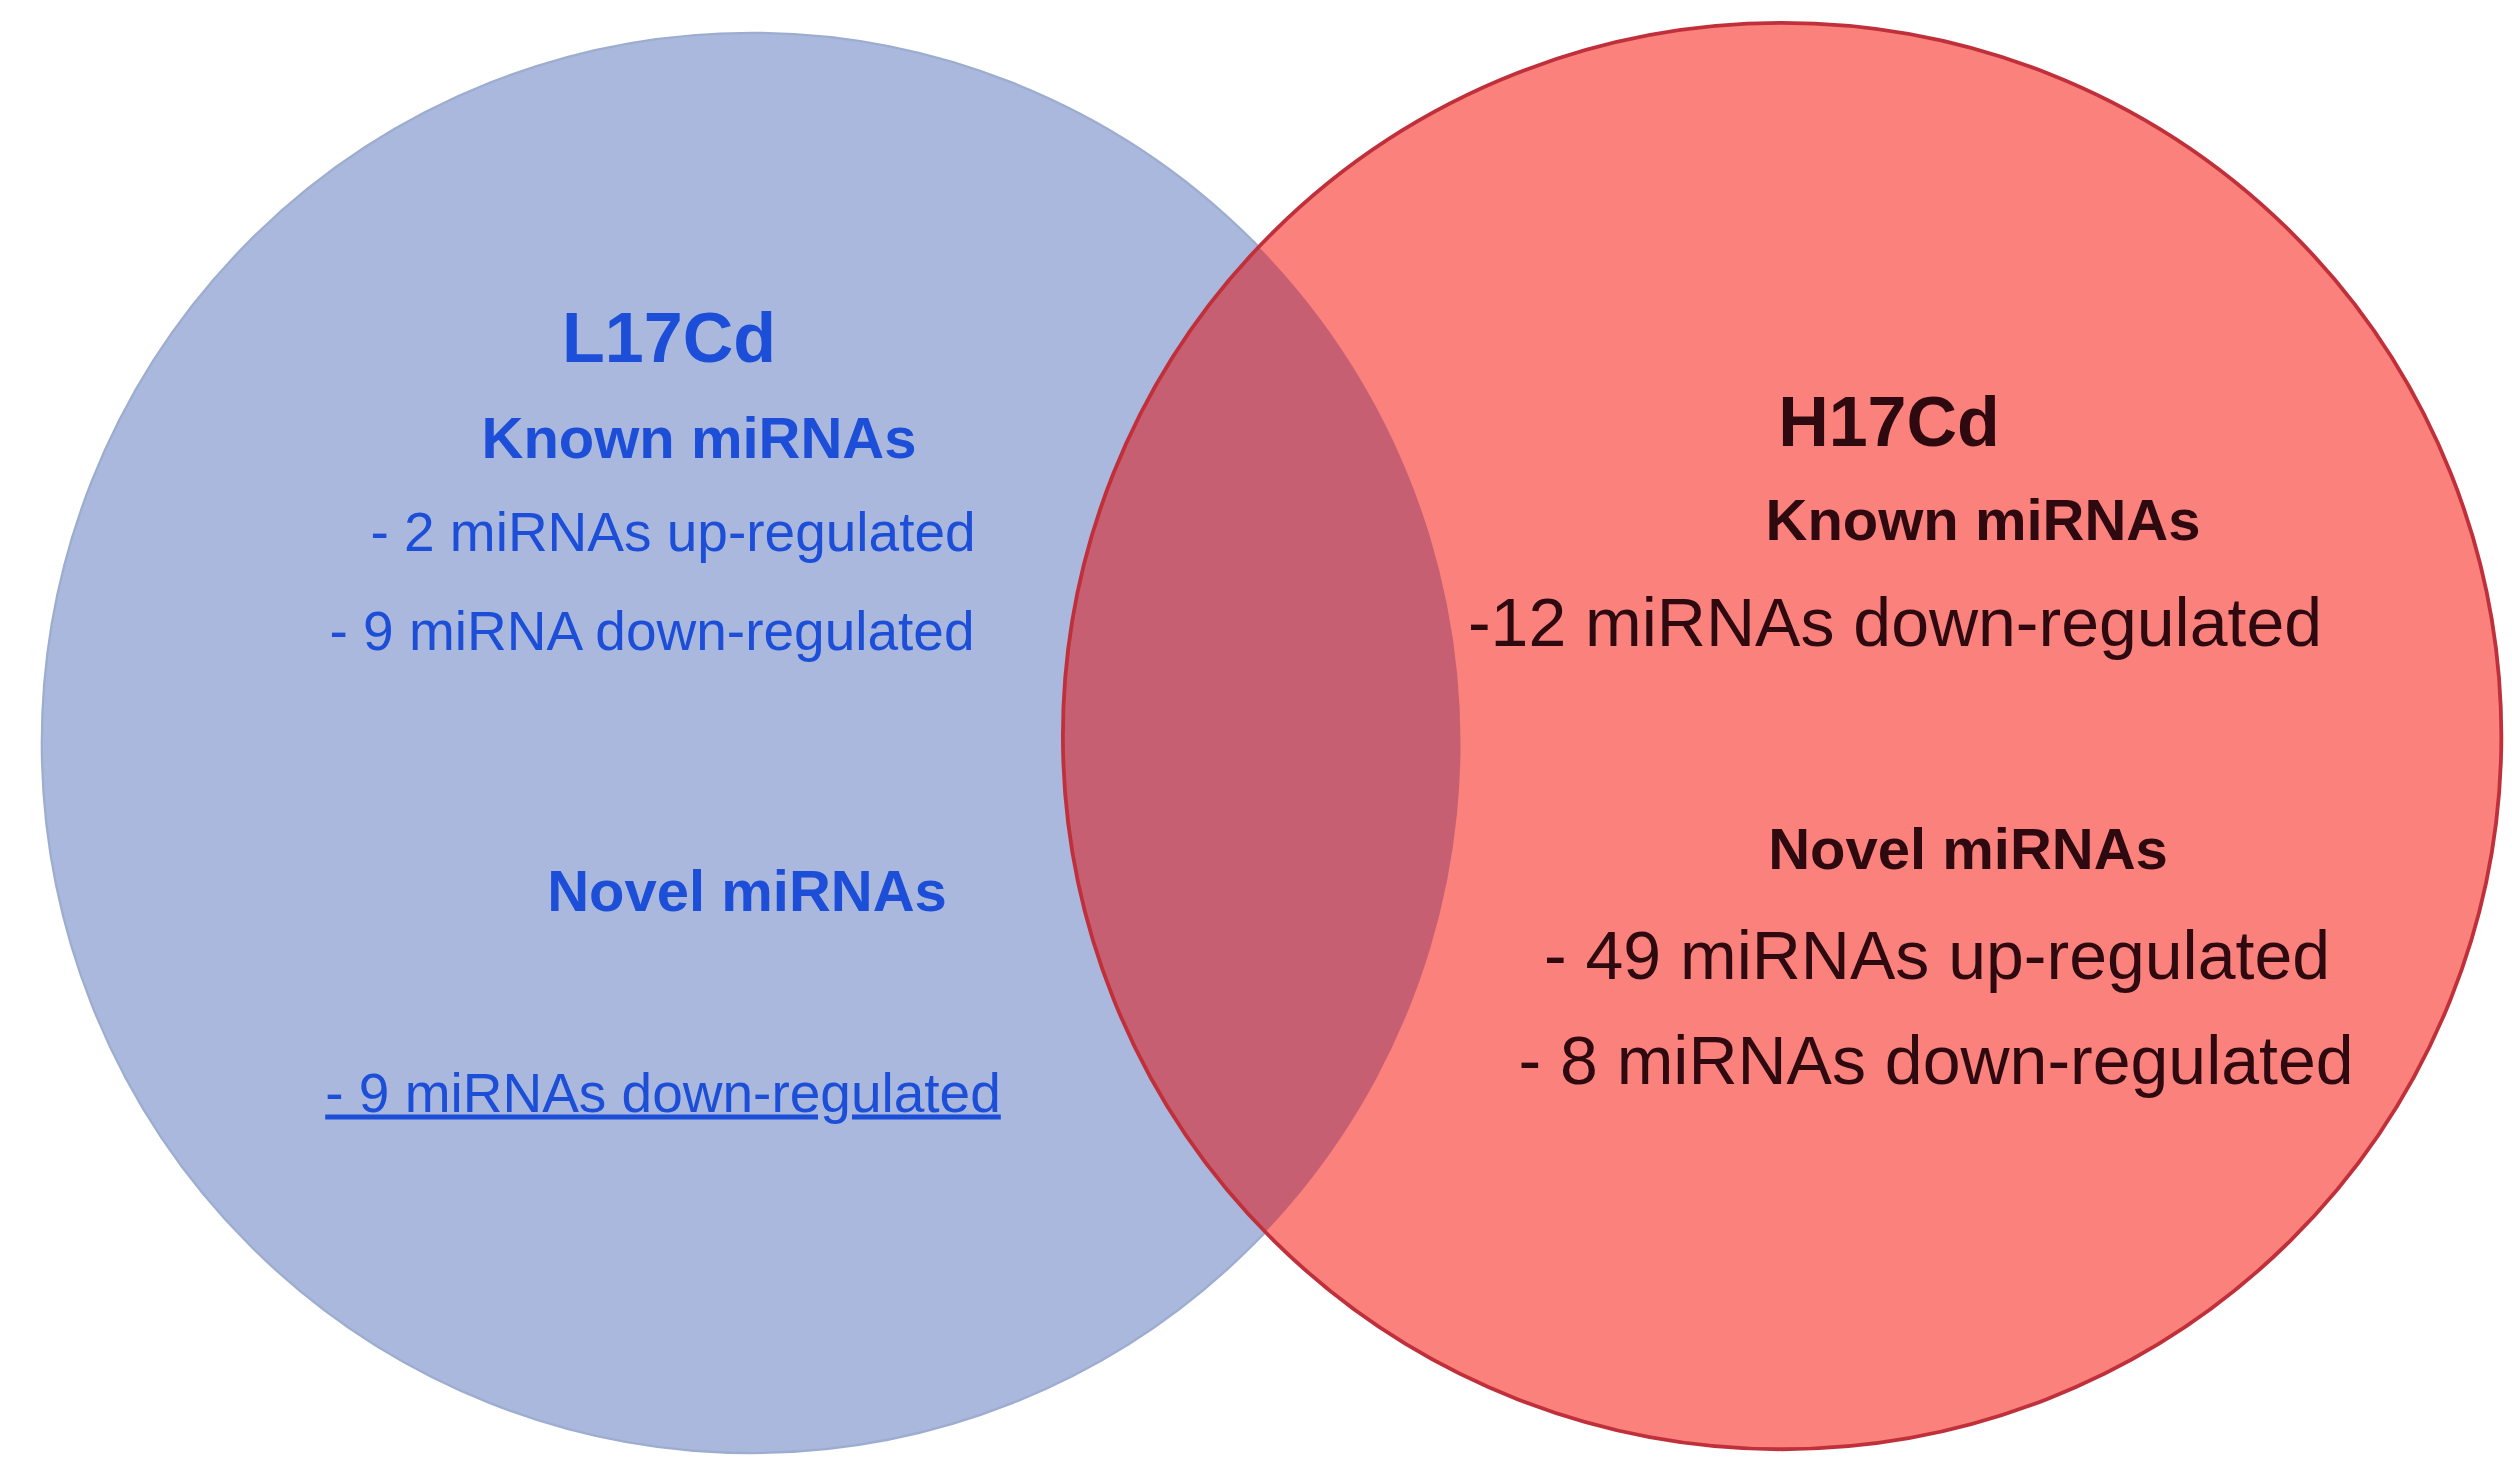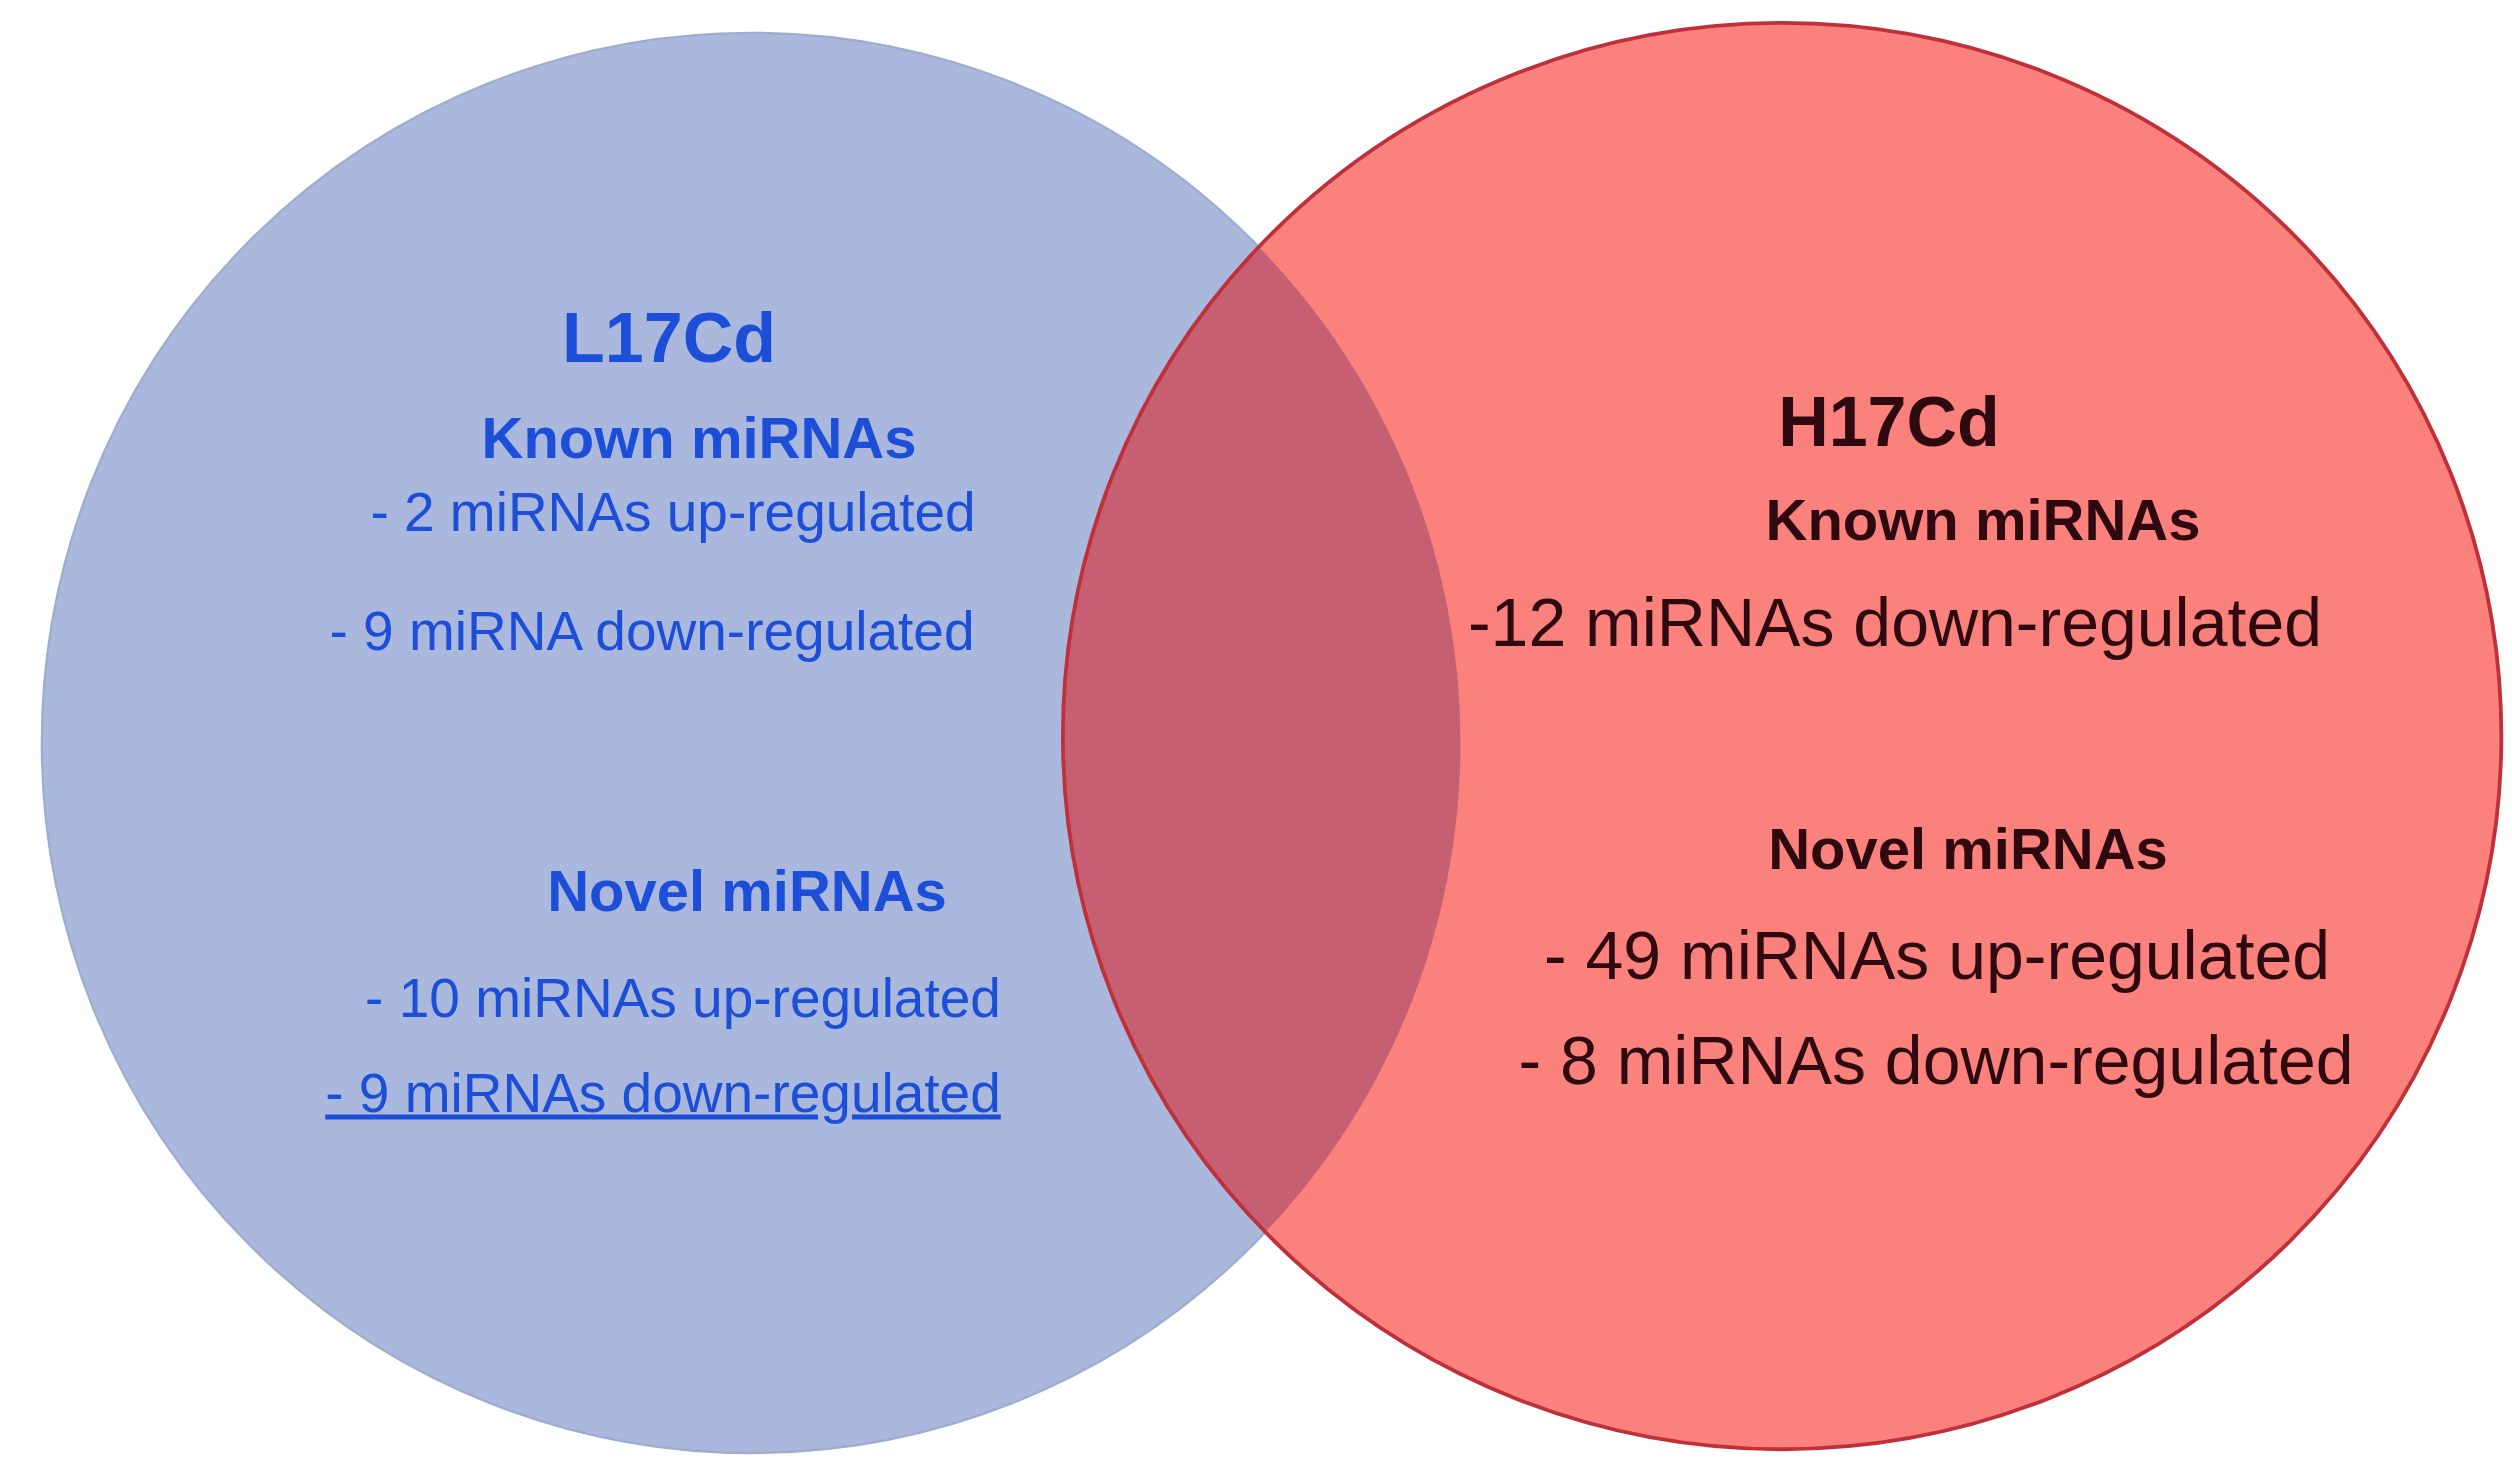--- a/index.html
+++ b/index.html
@@ -52,24 +52,23 @@
 
     <ellipse cx="2344" cy="968" rx="946" ry="938" fill="#fa817c"></ellipse>
 
     <ellipse cx="988" cy="977" rx="933" ry="934" clip-path="url(#clip-red)" fill="#c75f72"></ellipse>
 
     <ellipse cx="2344" cy="968" rx="946" ry="938" fill="none" stroke-width="5" stroke="#c0303a"></ellipse>
   </svg>
 
   <div class="venn-text t-left title" style="left:669px;  top:338px;">L17Cd</div>
   <div class="venn-text t-left heading" style="left:693px;  top:438px;">Known miRNAs</div>
-  <div class="venn-text t-left item" style="left:673px;  top:512px;">- 2 miRNAs up-regulated</div>
+  <div class="venn-text t-left item" style="left:673px;  top:532px;">- 2 miRNAs up-regulated</div>
   <div class="venn-text t-left item" style="left:652px;  top:631px;">- 9 miRNA down-regulated</div>
   <div class="venn-text t-left heading" style="left:741px;  top:891px;">Novel miRNAs</div>
-  <div class="venn-text t-left item" style="left:683px;  top:998px;">- 10 miRNAs up-regulated</div>
   <div class="venn-text t-left item" style="left:663px;  top:1093px;text-decoration:underline;">- 9 miRNAs down-regulated</div>
 
   <div class="venn-text t-right title" style="left:1889px; top:399px;margin-top:23px;">H17Cd</div>
   <div class="venn-text t-right heading" style="left:1977px; top:520px;">Known miRNAs</div>
   <div class="venn-text t-right item-r" style="left:1895px; top:622px;">-12 miRNAs down-regulated</div>
   <div class="venn-text t-right heading" style="left:1962px; top:849px;">Novel miRNAs</div>
   <div class="venn-text t-right item-r" style="left:1937px; top:955px;">- 49 miRNAs up-regulated</div>
   <div class="venn-text t-right item-r" style="left:1936px; top:1060px;">- 8 miRNAs down-regulated</div>
 
 </div>

